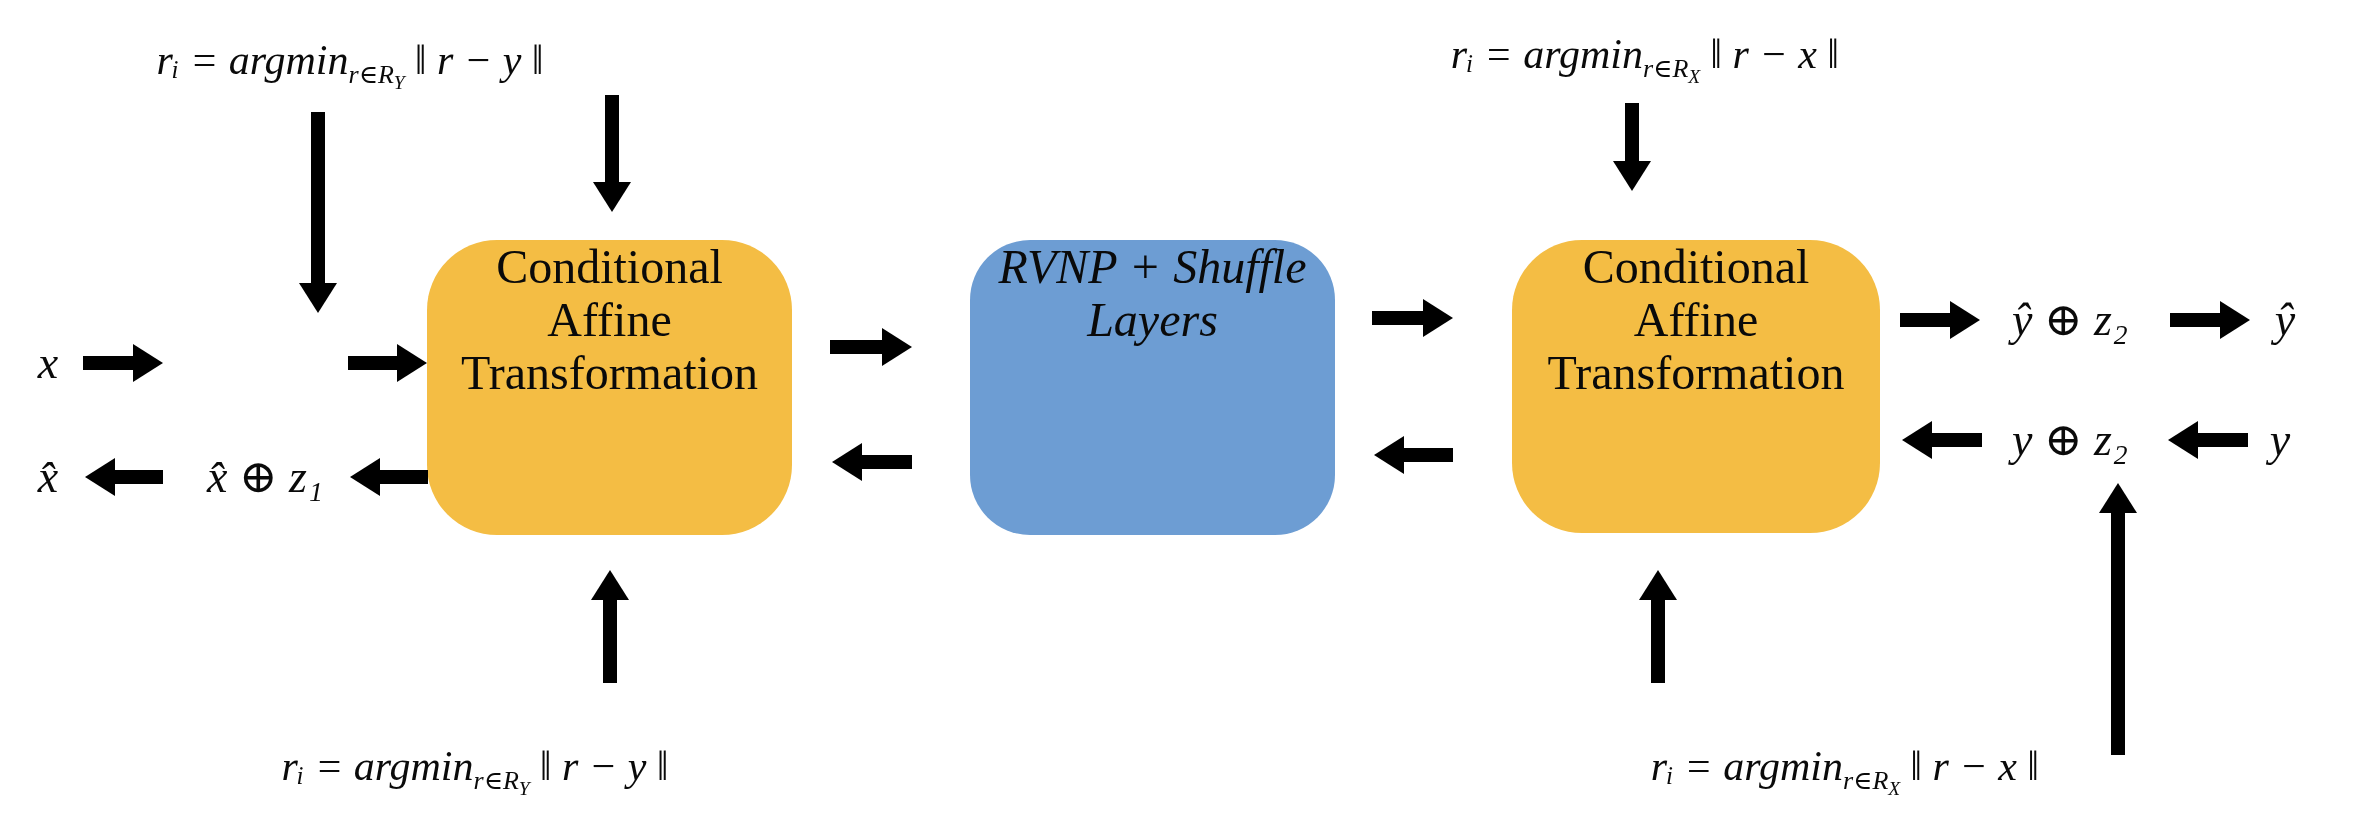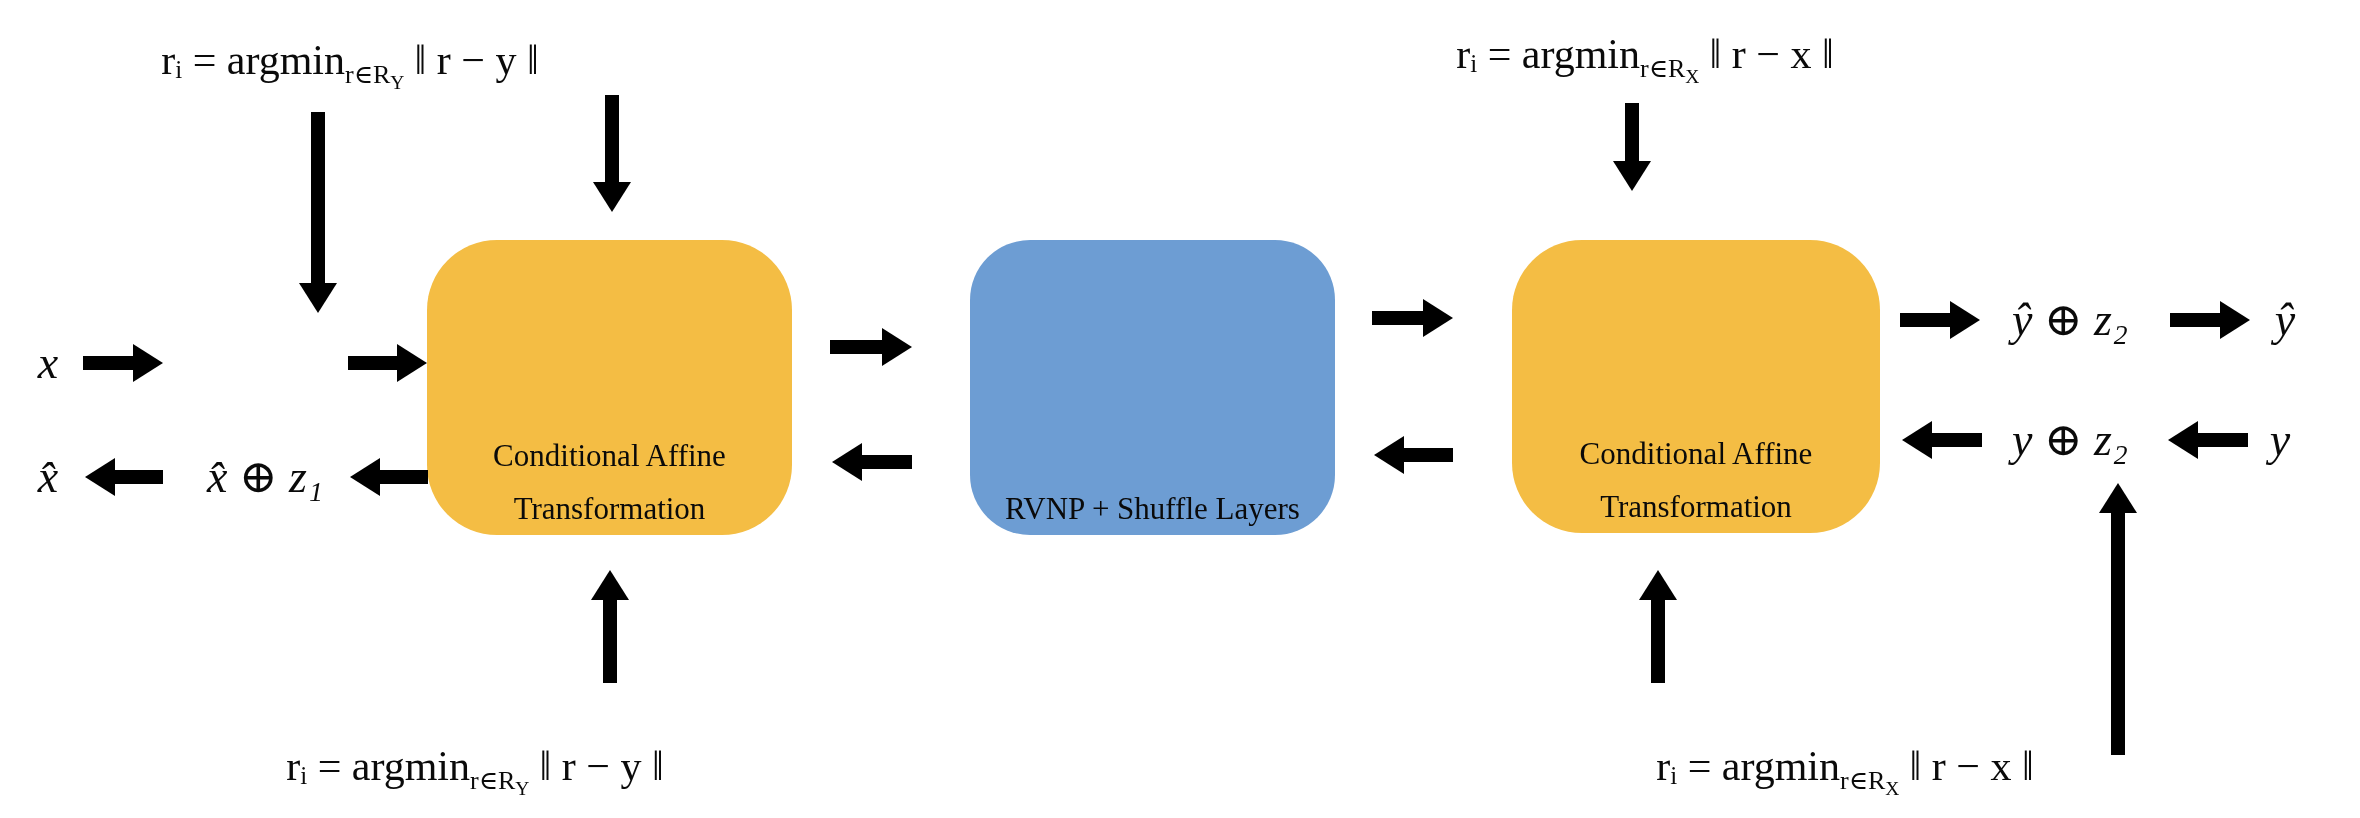--- a/index.html
+++ b/index.html
@@ -2,29 +2,29 @@
 <html><head>
 <meta charset="utf-8">
 <style>
   html,body{margin:0;padding:0;background:#ffffff;}
   #stage{
     position:relative;width:2360px;height:818px;background:#ffffff;overflow:hidden;
     font-family:"Liberation Serif","DejaVu Serif",serif;color:#0a0a0a;
   }
   
   .node{
-    position:absolute;display:flex;align-items:flex-end;justify-content:center;
-    text-align:center;font-size:31px;line-height:53px;color:#0a0a0a;
+    position:absolute;display:flex;align-items:flex-start;justify-content:center;
+    text-align:center;font-size:48px;line-height:53px;color:#0a0a0a;
   }
   .node-orange{background:#F4BD44;border-radius:70px;}
   .node-blue{background:#6D9DD3;border-radius:60px;}
   .node .lbl{display:block;padding:0 14px;}
   
   .formula{
-    position:absolute;font-size:42px;text-align:center;
+    position:absolute;font-size:42px;font-style:italic;text-align:center;
     white-space:nowrap;line-height:60px;
   }
   .formula sub{font-size:62%;line-height:0;}
   .formula sub sub{font-size:75%;line-height:0;}
   .f-tail{margin-left:10px;}
   
   .mlabel{
     position:absolute;font-size:46px;font-style:italic;text-align:center;
     white-space:nowrap;line-height:52px;
   }
@@ -59,21 +59,21 @@
   <div class="formula" style="left:245px;top:736px;width:460px;">
     <span>rᵢ = argmin</span><sub><span>r∈R</span><sub>Y</sub></sub><span class="f-tail">‖ r − y ‖</span>
   </div>
   <div class="formula" style="left:1615px;top:736px;width:460px;">
     <span>rᵢ = argmin</span><sub><span>r∈R</span><sub>X</sub></sub><span class="f-tail">‖ r − x ‖</span>
   </div>
 
   <div class="node node-orange" style="left:427px;top:240px;width:365px;height:295px;">
     <span class="lbl" style="padding:0 20px;">Conditional Affine Transformation</span>
   </div>
-  <div class="node node-blue" style="left:970px;top:240px;width:365px;height:295px;">
+  <div class="node node-blue" style="left:970px;top:240px;width:365px;height:295px;font-style:italic;">
     <span class="lbl">RVNP + Shuffle Layers</span>
   </div>
   <div class="node node-orange" style="left:1512px;top:240px;width:368px;height:293px;">
     <span class="lbl" style="padding:0 20px;">Conditional Affine Transformation</span>
   </div>
 
   <div class="mlabel" style="left:8px;top:337px;width:80px;">x</div>
   <div class="mlabel" style="left:8px;top:451px;width:80px;">x̂</div>
   <div class="mlabel" style="left:1985px;top:294px;width:170px;">ŷ ⊕ z₂</div>
 

